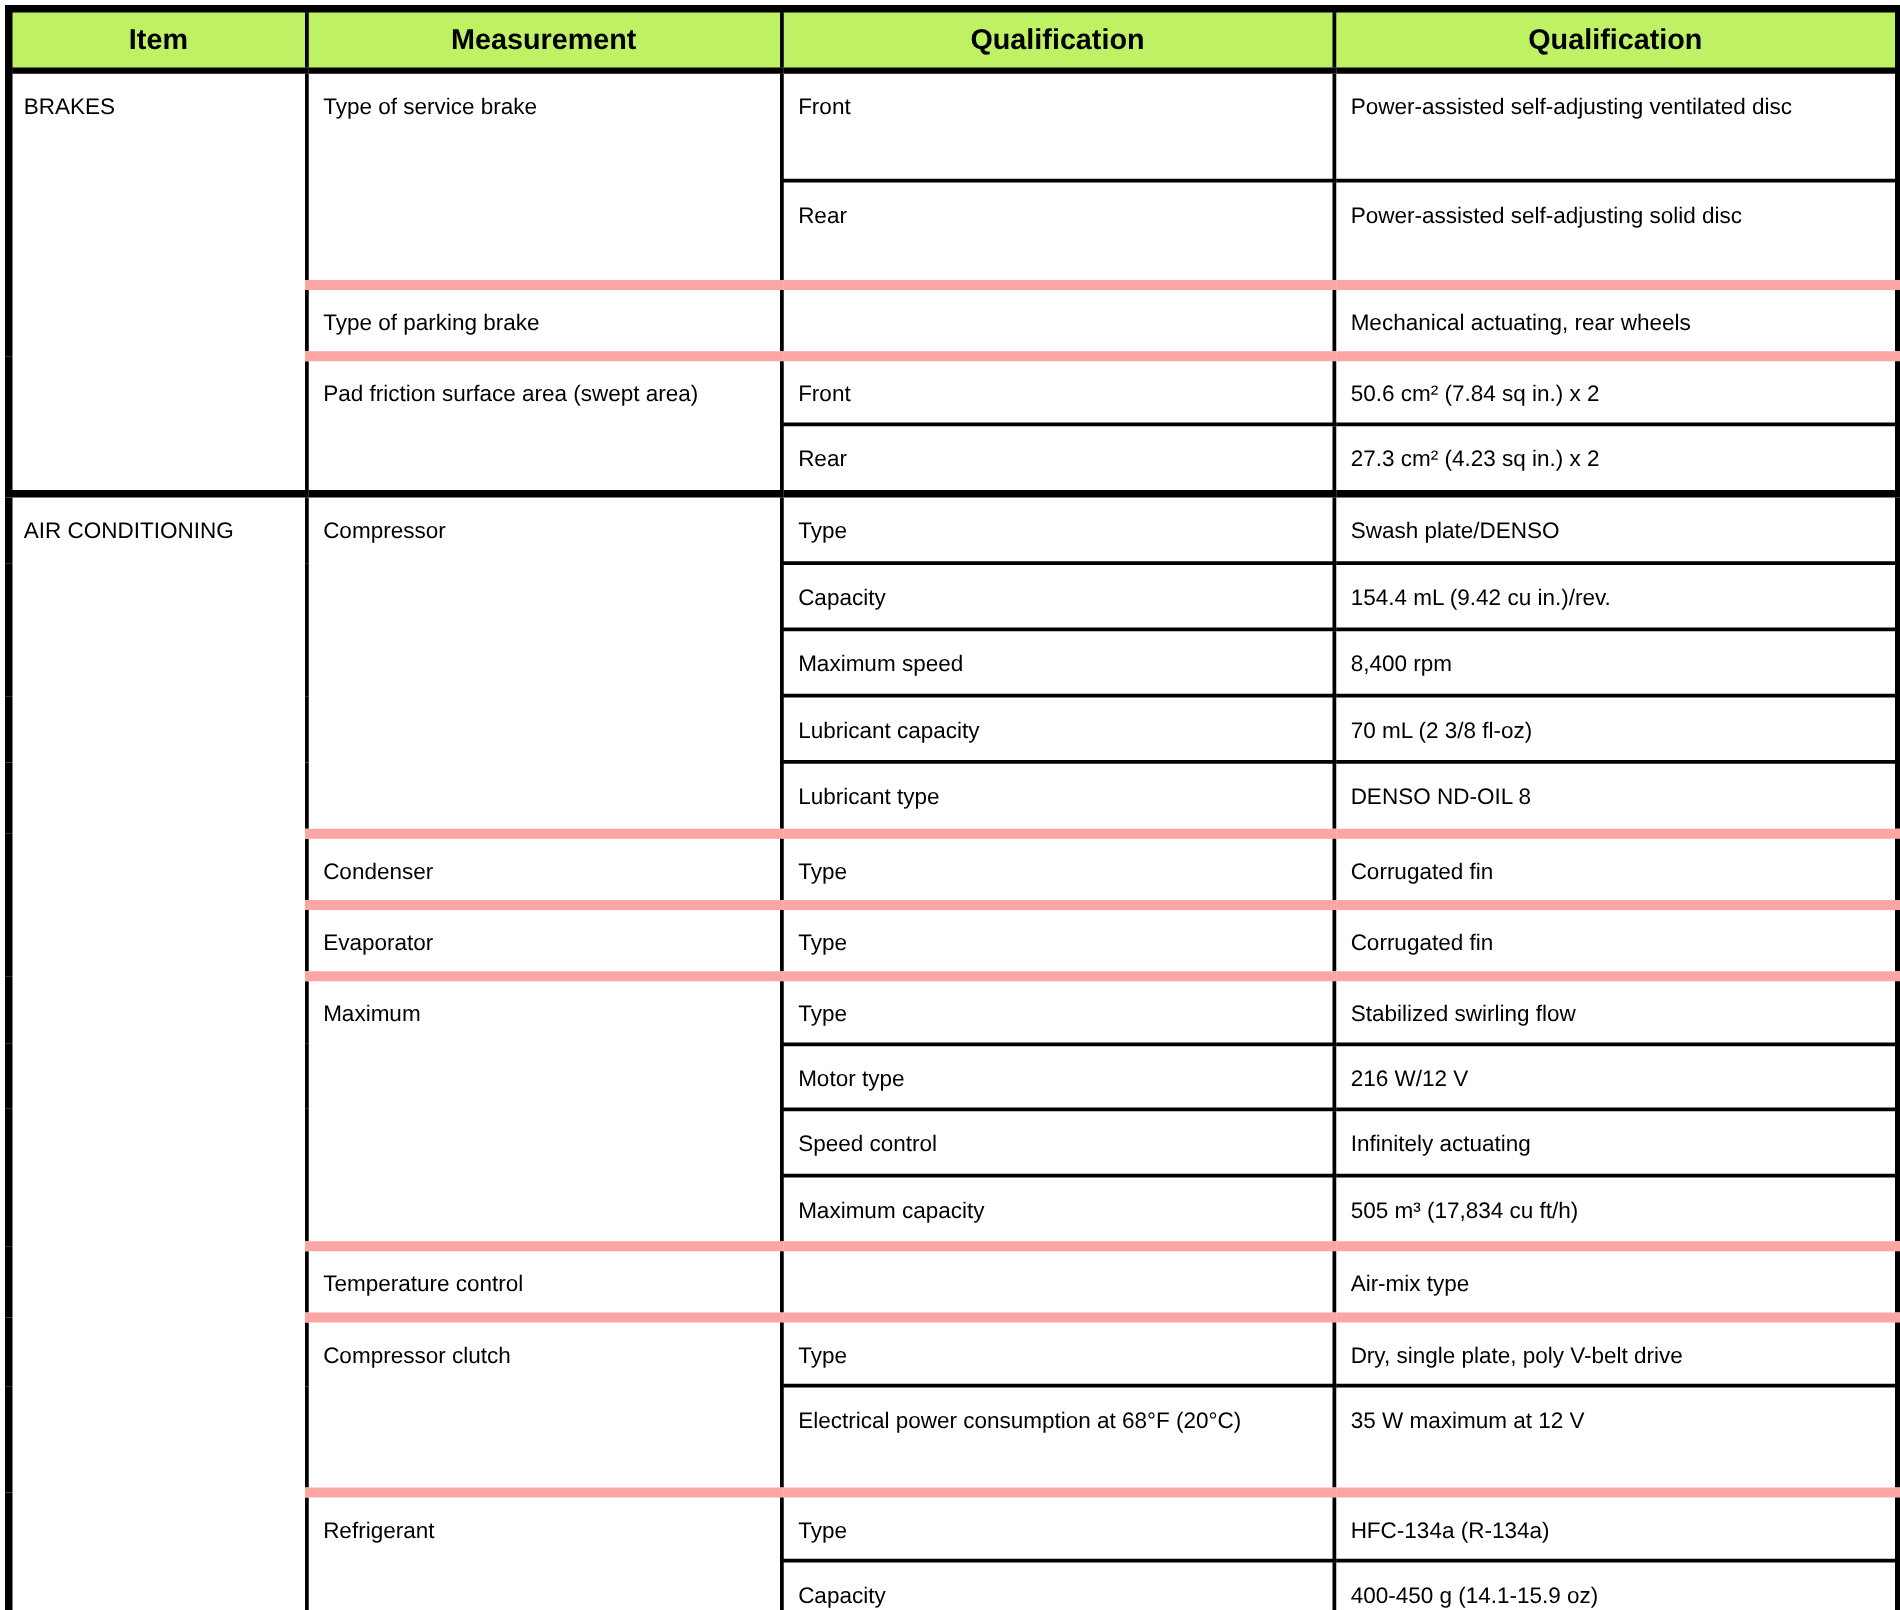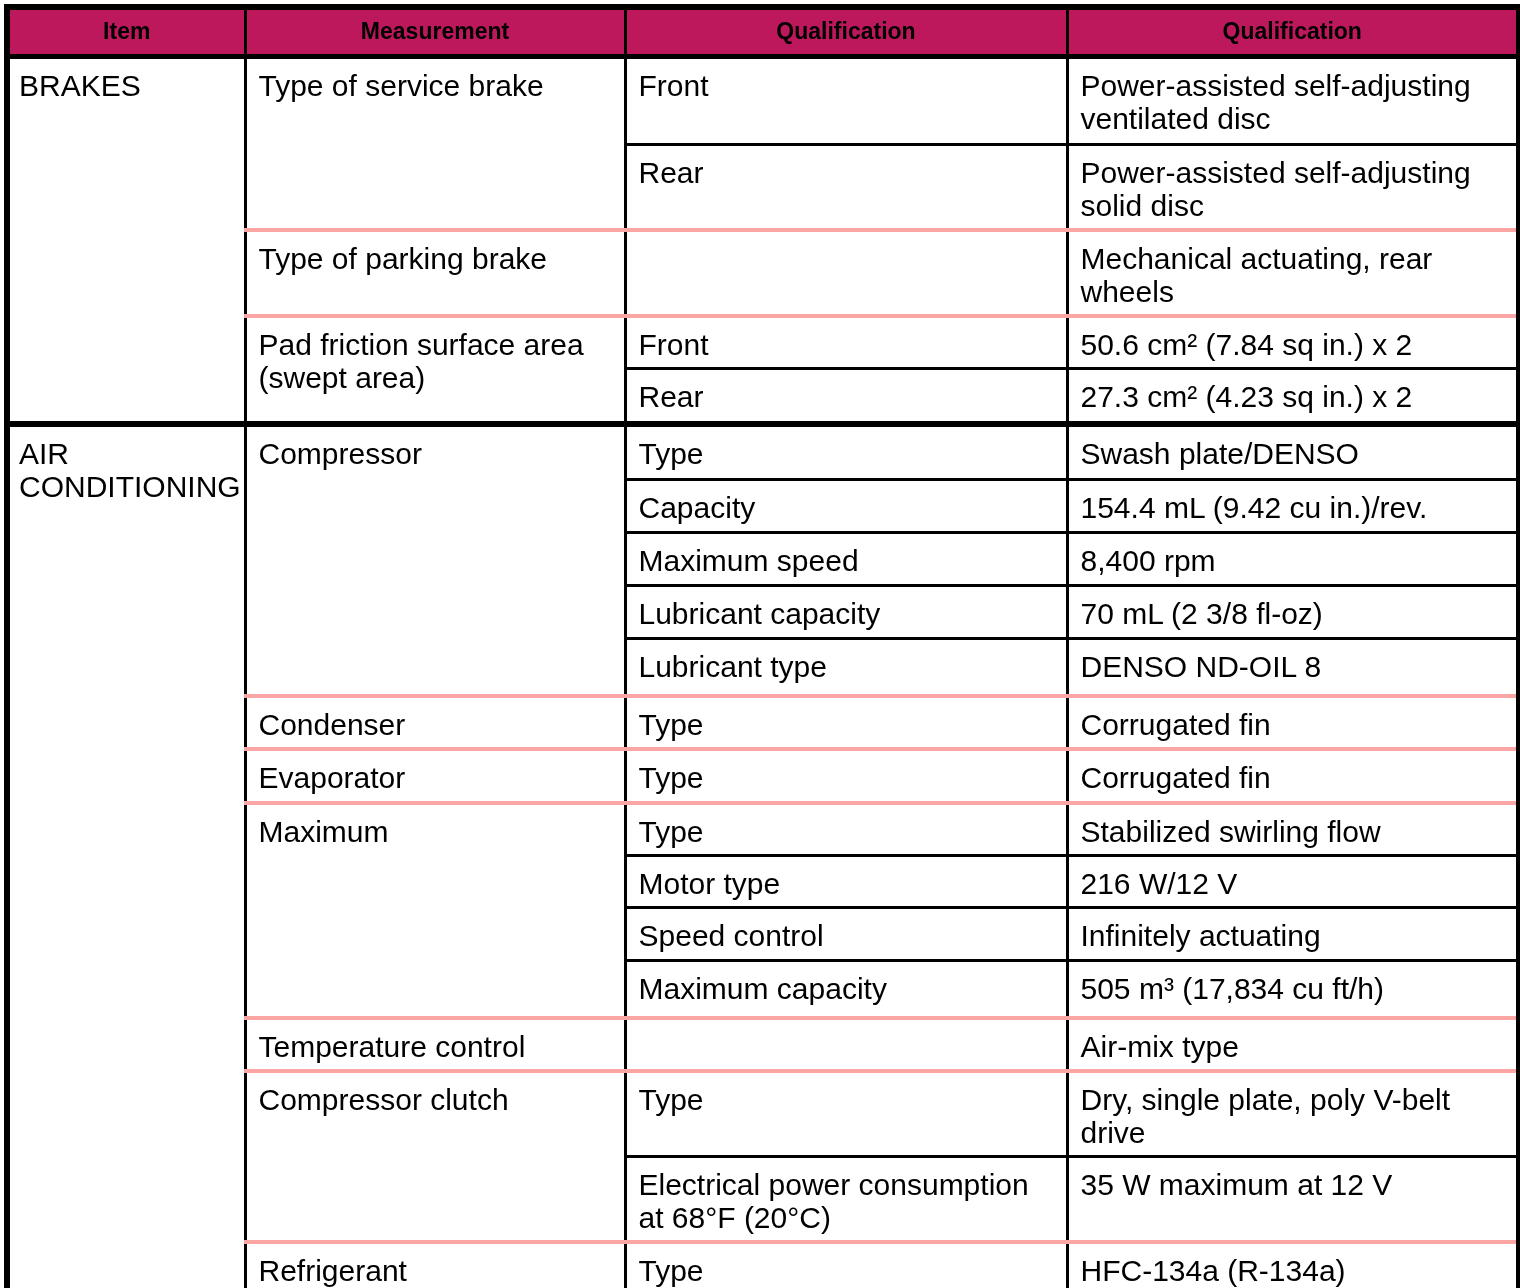--- a/index.html
+++ b/index.html
@@ -21,43 +21,43 @@
   }
 
   th {
     border: 3px solid #000;
     border-bottom: 5px solid #000;
     font-size: 23px;
     font-weight: bold;
     text-align: center;
     vertical-align: middle;
     padding: 6px 8px;
-    background: #be185d;
+    background: #bef264;
   }
 
   td {
     border: 3px solid #000;
-    font-size: 30px;
+    font-size: 18px;
     line-height: 33px;
     font-weight: normal;
     text-align: left;
     vertical-align: top;
     padding: 10px 12px 6px 12px;
     background: #fff;
     overflow: hidden;
   }
 
   
   td.col-item { padding-left: 9px; padding-right: 22px; }
 
   
   td.col-spec { padding-right: 45px; }
 
   
-  tr.ms td { border-top: 4px solid #fca5a5; }
+  tr.ms td { border-top: 8px solid #fca5a5; }
 
   
   tr.is td { border-top: 6px solid #000000; }
 </style>
 </head>
 <body>
 
 <table class="spec-table">
   <colgroup>
     <col style="width:238px">

